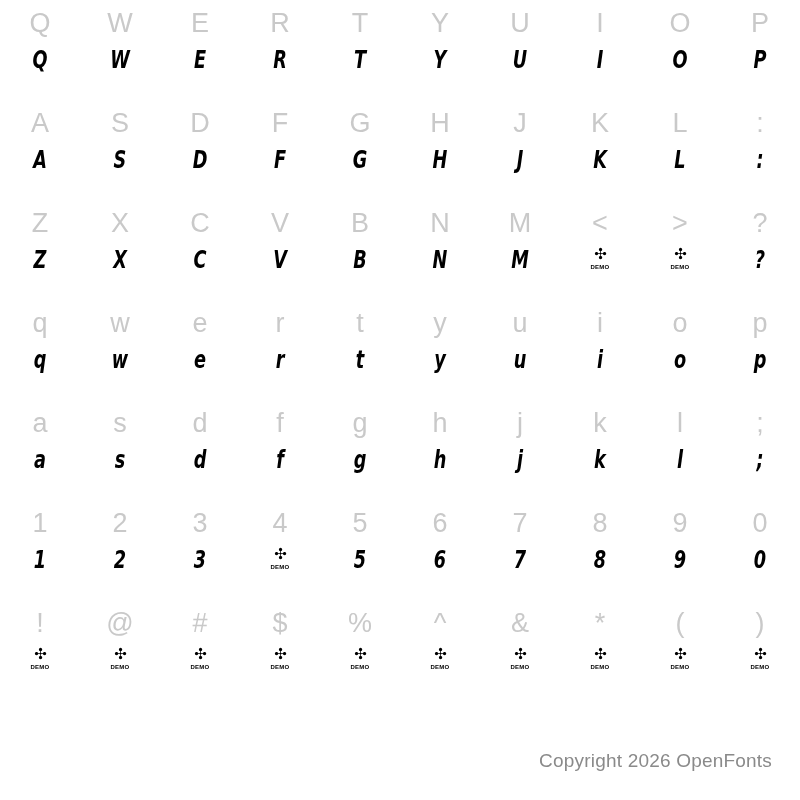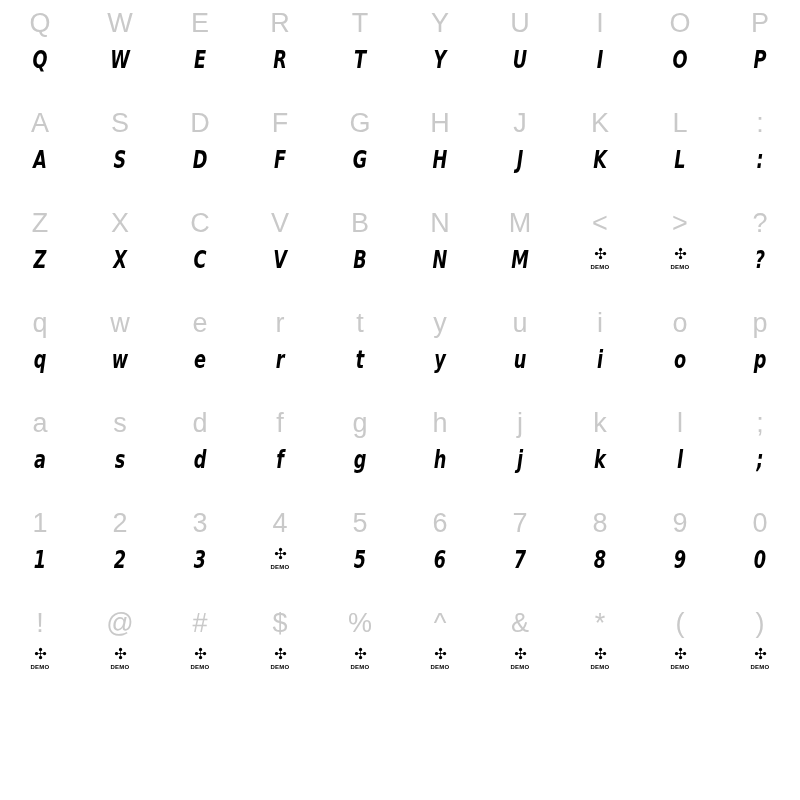--- a/index.html
+++ b/index.html
@@ -387,13 +387,14 @@
       </div>
       <div class="cell">
         <div class="ref">(</div>
         <div class="demo-glyph"><span class="mark"><span class="petals">✣</span><span class="word">DEMO</span></span></div>
       </div>
       <div class="cell">
         <div class="ref">)</div>
         <div class="demo-glyph"><span class="mark"><span class="petals">✣</span><span class="word">DEMO</span></span></div>
       </div>
     </div>
+  <div class="copyright">Copyright 2026 OpenFonts</div>
 </div>
 
 </body></html>

